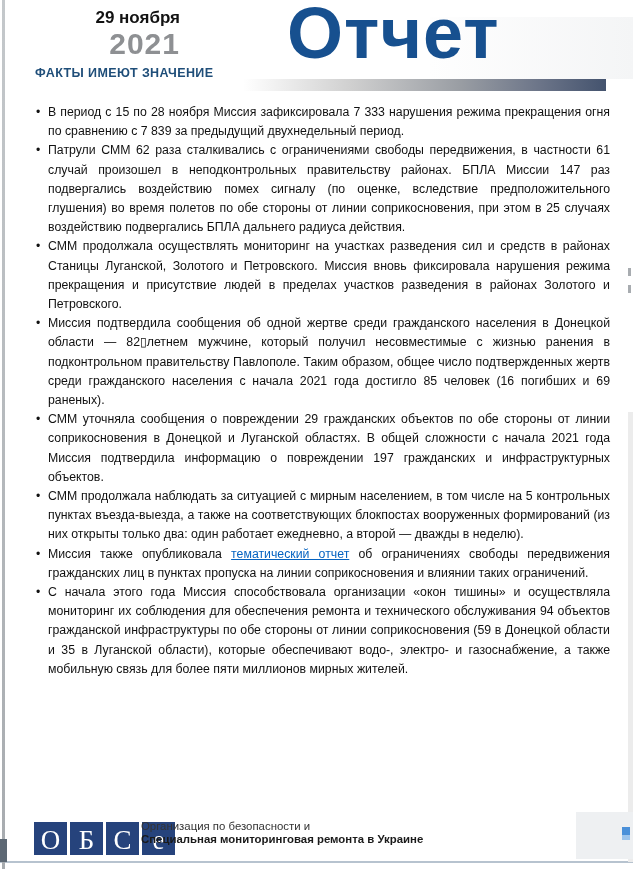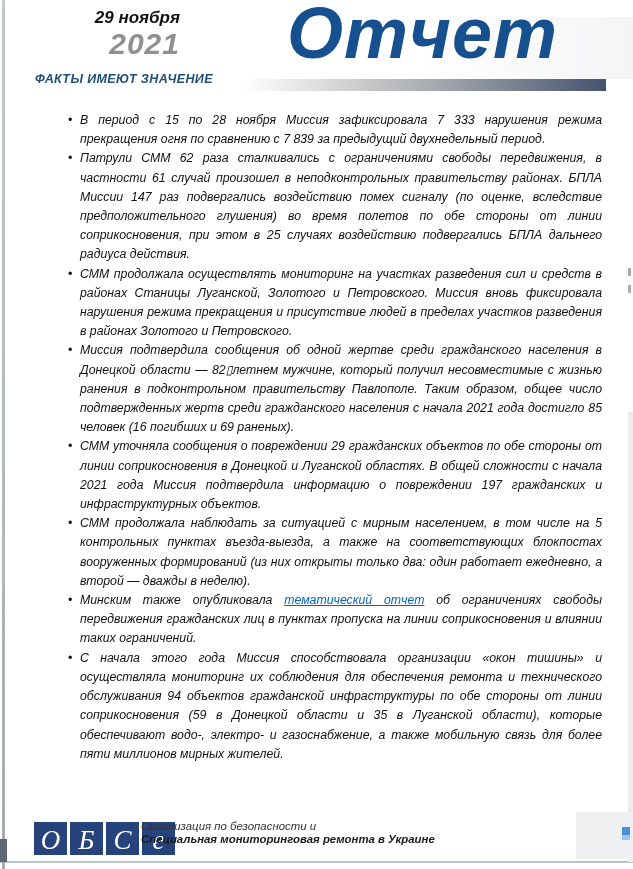--- a/index.html
+++ b/index.html
@@ -1,33 +1,33 @@
 <!DOCTYPE html>
 <html><head>
 <meta charset="utf-8">
 <style>
   html,body{margin:0;padding:0;background:#fff;}
   body{font-family:"Liberation Sans",sans-serif;}
-  .page{position:relative;width:633px;height:869px;background:#ffffff;overflow:hidden;font-style:italic;}
+  .page{position:relative;width:633px;height:869px;background:#ffffff;overflow:hidden;}
 
   
   .header-shade{position:absolute;left:430px;top:17px;width:203px;height:62px;
     background:linear-gradient(90deg,#fefefe,#f4f5f6);}
   .date-block{position:absolute;top:9px;left:55px;width:125px;text-align:right;line-height:1.1;}
   .date-day{font-size:17px;font-weight:bold;color:#121212;}
   .date-year{font-size:30px;font-weight:bold;color:var(--year-gray,#8E9093);letter-spacing:1px;margin-top:-1px;}
-  .tagline{position:absolute;top:72px;left:35px;font-size:12.5px;font-weight:bold;
+  .tagline{position:absolute;top:66px;left:35px;font-size:12.5px;font-weight:bold;
     color:var(--tagline-blue,#1F4E79);letter-spacing:.4px;}
   .report-title{position:absolute;top:-4px;left:287px;font-size:72px;font-weight:bold;
     color:var(--title-blue,#17508F);letter-spacing:1px;line-height:1.05;}
   .grad-bar{position:absolute;top:79px;left:243px;width:363px;height:12px;
     background:linear-gradient(90deg,#ffffff 0%,#cfcfcf 30%,#999da3 60%,#6b7488 82%,#44536e 100%);}
 
   
-  .bullets{position:absolute;top:103px;left:0;right:0;margin:8px;padding:0 23px 0 72px;list-style:none;}
+  .bullets{position:absolute;top:103px;left:0;right:0;margin:0;padding:0 23px 0 48px;list-style:none;}
   .bullets li{position:relative;font-size:12.3px;line-height:19.2px;color:#111;text-align:justify;}
   .bullets li::before{content:"\2022";position:absolute;left:-12px;top:0;color:#111;font-size:12.3px;}
   .link{color:var(--link-blue,#0563C1);text-decoration:underline;cursor:pointer;}
 
   
   .logo{position:absolute;left:34px;top:822px;display:flex;gap:3px;}
   .logo-sq{display:flex;align-items:flex-end;justify-content:center;width:33px;height:33px;
     background:var(--logo-blue,#26437C);color:#fff;font-family:"Liberation Serif",serif;
     font-size:27px;line-height:30px;}
   .footer-text{position:absolute;left:141px;top:820px;font-size:11.4px;line-height:13.2px;color:#333;}
@@ -59,21 +59,21 @@
   <div class="grad-bar"></div>
   <div class="tagline">ФАКТЫ ИМЕЮТ ЗНАЧЕНИЕ</div>
 
   <ul class="bullets">
       <li><span>В период с 15 по 28 ноября Миссия зафиксировала 7 333 нарушения режима прекращения огня по сравнению с 7 839 за предыдущий двухнедельный период.</span></li>
       <li><span>Патрули СММ 62 раза сталкивались с ограничениями свободы передвижения, в частности 61 случай произошел в неподконтрольных правительству районах. БПЛА Миссии 147 раз подвергались воздействию помех сигналу (по оценке, вследствие предположительного глушения) во время полетов по обе стороны от линии соприкосновения, при этом в 25 случаях воздействию подвергались БПЛА дальнего радиуса действия.</span></li>
       <li><span>СММ продолжала осуществлять мониторинг на участках разведения сил и средств в районах Станицы Луганской, Золотого и Петровского. Миссия вновь фиксировала нарушения режима прекращения и присутствие людей в пределах участков разведения в районах Золотого и Петровского.</span></li>
       <li><span>Миссия подтвердила сообщения об одной жертве среди гражданского населения в Донецкой области — 82▯летнем мужчине, который получил несовместимые с жизнью ранения в подконтрольном правительству Павлополе. Таким образом, общее число подтвержденных жертв среди гражданского населения с начала 2021 года достигло 85 человек (16 погибших и 69 раненых).</span></li>
       <li><span>СММ уточняла сообщения о повреждении 29 гражданских объектов по обе стороны от линии соприкосновения в Донецкой и Луганской областях. В общей сложности с начала 2021 года Миссия подтвердила информацию о повреждении 197 гражданских и инфраструктурных объектов.</span></li>
       <li><span>СММ продолжала наблюдать за ситуацией с мирным населением, в том числе на 5 контрольных пунктах въезда-выезда, а также на соответствующих блокпостах вооруженных формирований (из них открыты только два: один работает ежедневно, а второй — дважды в неделю).</span></li>
-      <li><span>Минским также опубликовала </span><a class="link" href="#">тематический отчет</a><span> об ограничениях свободы передвижения гражданских лиц в пунктах пропуска на линии соприкосновения и влиянии таких ограничений.</span></li>
+      <li><span>Миссия также опубликовала </span><a class="link" href="#">тематический отчет</a><span> об ограничениях свободы передвижения гражданских лиц в пунктах пропуска на линии соприкосновения и влиянии таких ограничений.</span></li>
       <li><span>С начала этого года Миссия способствовала организации «окон тишины» и осуществляла мониторинг их соблюдения для обеспечения ремонта и технического обслуживания 94 объектов гражданской инфраструктуры по обе стороны от линии соприкосновения (59 в Донецкой области и 35 в Луганской области), которые обеспечивают водо-, электро- и газоснабжение, а также мобильную связь для более пяти миллионов мирных жителей.</span></li>
     </ul>
 
   <div class="logo">
       <span class="logo-sq">О</span>
       <span class="logo-sq">Б</span>
       <span class="logo-sq">С</span>
       <span class="logo-sq">е</span>
     </div>
   <div class="footer-text">

